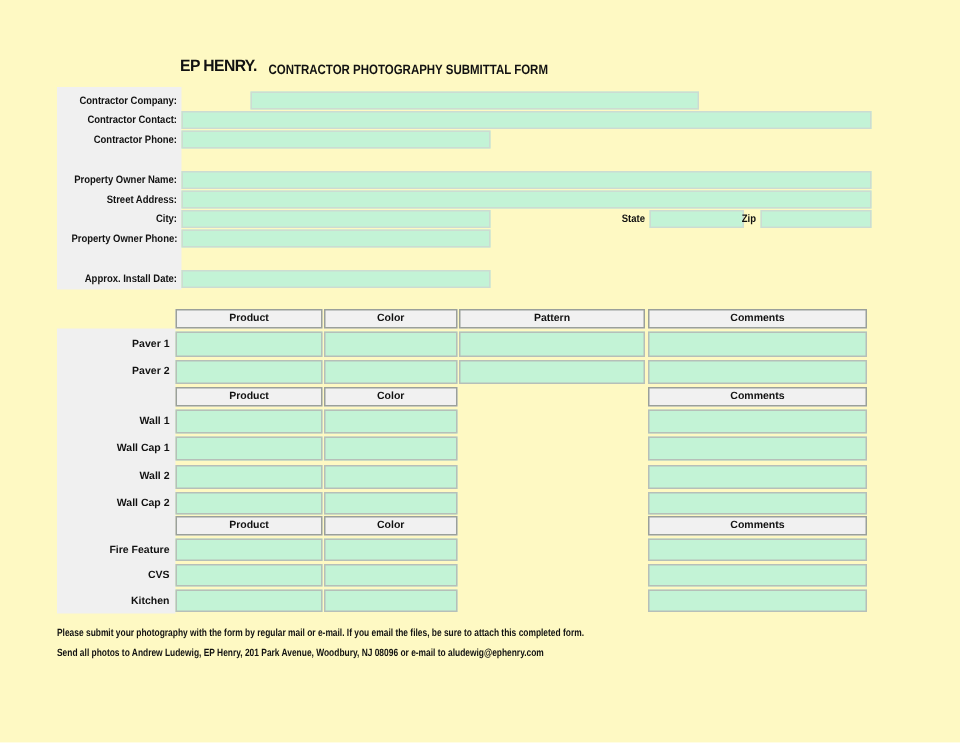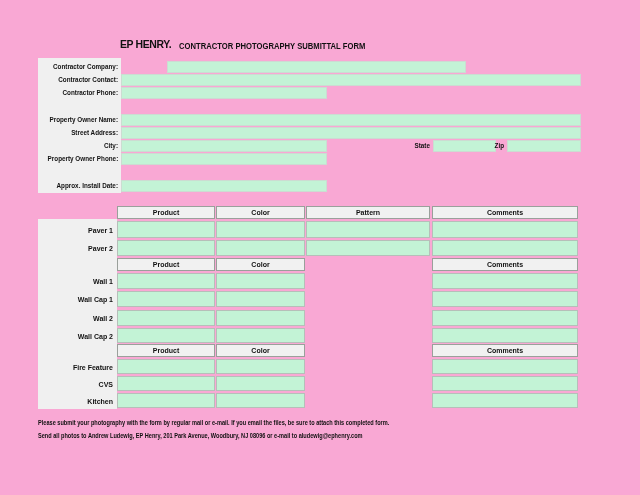--- a/index.html
+++ b/index.html
@@ -1,20 +1,20 @@
 <!DOCTYPE html>
 <html style="--field-green: #c3f3d6; --label-bg: #f0f0f0; --header-cell-bg: #f1f1f1; --cell-border: #b6bfb9; --header-border: #9aa09b; --text: #111111;"><head>
 <meta charset="utf-8">
 <style>
   html, body { margin: 0; padding: 0; background: #ffffff; }
   .page {
     position: relative;
     width: 640px;
     height: 495px;
-    background: #f9a8d4;
+    background: #fef9c3;
     font-family: "Liberation Sans", sans-serif;
     font-weight: bold;
     color: var(--text, #111111);
     overflow: hidden;
   }
   .logo {
     position: absolute;
     left: 120px; top: 38px;
     font-size: 11px;
     letter-spacing: -0.4px;

